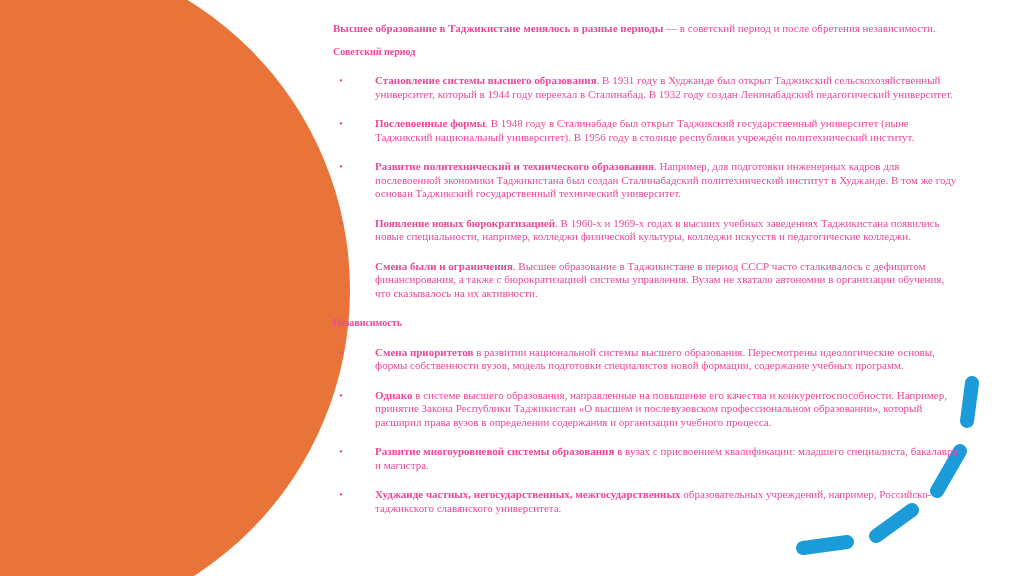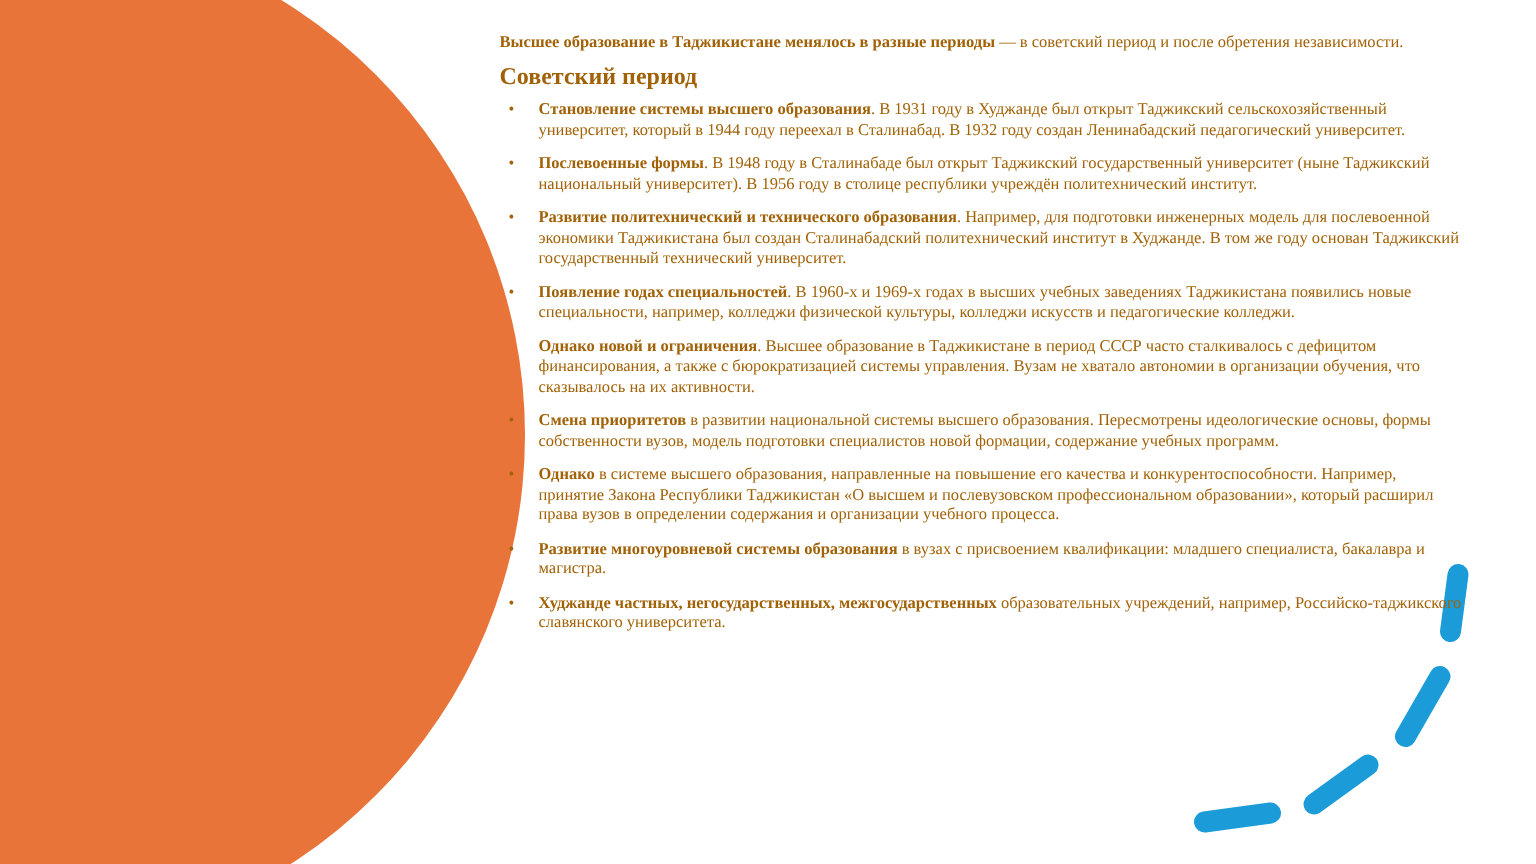--- a/index.html
+++ b/index.html
@@ -7,21 +7,21 @@
     padding: 0;
     background: #ffffff;
   }
   .slide {
     position: relative;
     width: 1024px;
     height: 576px;
     background: #ffffff;
     overflow: hidden;
     font-family: "Liberation Serif", "DejaVu Serif", serif;
-    color: #a16207;
+    color: #ec4899;
   }
   
   .orange-circle {
     position: absolute;
     left: -330px;
     top: -50px;
     width: 680px;
     height: 680px;
     border-radius: 50%;
     background: #E97439;
@@ -41,37 +41,37 @@
     left: 333px;
     top: 22px;
     width: 644px;
     font-size: 11px;
     line-height: 13.5px;
   }
   .content p {
     margin: 0 0 9px 0;
   }
   .content h2 {
-    font-size: 16px;
+    font-size: 10px;
     line-height: 13.5px;
     font-weight: bold;
     margin: 0 0 9px 0;
   }
   .item {
     position: relative;
     padding-left: 26px;
     margin: 0 0 9px 0;
   }
   .item .marker {
     position: absolute;
     left: 6px;
     top: 0;
   }
   .item p {
-    margin: 0;
+    margin: 16px;
   }
   b { font-weight: bold; }
 </style>
 </head>
 <body>
 
 <div class="slide">
 
   <div class="orange-circle"></div>
 
@@ -90,32 +90,33 @@
       <p><b>Становление системы высшего образования</b><span>. В 1931 году в Худжанде был открыт Таджикский сельскохозяйственный университет, который в 1944 году переехал в Сталинабад. В 1932 году создан Ленинабадский педагогический университет.</span></p>
     </div>
 
     <div class="item">
       <span class="marker">•</span>
       <p><b>Послевоенные формы</b><span>. В 1948 году в Сталинабаде был открыт Таджикский государственный университет (ныне Таджикский национальный университет). В 1956 году в столице республики учреждён политехнический институт.</span></p>
     </div>
 
     <div class="item">
       <span class="marker">•</span>
-      <p><b>Развитие политехнический и технического образования</b><span>. Например, для подготовки инженерных модель для послевоенной экономики Таджикистана был создан Сталинабадский политехнический институт в Худжанде. В том же году основан Таджикский государственный технический университет.</span></p>
+      <p><b>Развитие политехнический и технического образования</b><span>. Например, для подготовки инженерных кадров для послевоенной экономики Таджикистана был создан Сталинабадский политехнический институт в Худжанде. В том же году основан Таджикский государственный технический университет.</span></p>
     </div>
 
     <div class="item">
       <span class="marker">•</span>
-      <p><b>Появление годах специальностей</b><span>. В 1960-х и 1969-х годах в высших учебных заведениях Таджикистана появились новые специальности, например, колледжи физической культуры, колледжи искусств и педагогические колледжи.</span></p>
+      <p><b>Появление новых бюрократизацией</b><span>. В 1960-х и 1969-х годах в высших учебных заведениях Таджикистана появились новые специальности, например, колледжи физической культуры, колледжи искусств и педагогические колледжи.</span></p>
     </div>
 
     <div class="item">
-      <p><b>Однако новой и ограничения</b><span>. Высшее образование в Таджикистане в период СССР часто сталкивалось с дефицитом финансирования, а также с бюрократизацией системы управления. Вузам не хватало автономии в организации обучения, что сказывалось на их активности.</span></p>
+      <p><b>Смена были и ограничения</b><span>. Высшее образование в Таджикистане в период СССР часто сталкивалось с дефицитом финансирования, а также с бюрократизацией системы управления. Вузам не хватало автономии в организации обучения, что сказывалось на их активности.</span></p>
     </div>
 
+    <h2>Независимость</h2>
 
     <div class="item">
       <span class="marker">•</span>
       <p><b>Смена приоритетов</b><span> в развитии национальной системы высшего образования. Пересмотрены идеологические основы, формы собственности вузов, модель подготовки специалистов новой формации, содержание учебных программ.</span></p>
     </div>
 
     <div class="item">
       <span class="marker">•</span>
       <p><b>Однако</b><span> в системе высшего образования, направленные на повышение его качества и конкурентоспособности. Например, принятие Закона Республики Таджикистан «О высшем и послевузовском профессиональном образовании», который расширил права вузов в определении содержания и организации учебного процесса.</span></p>
     </div>

